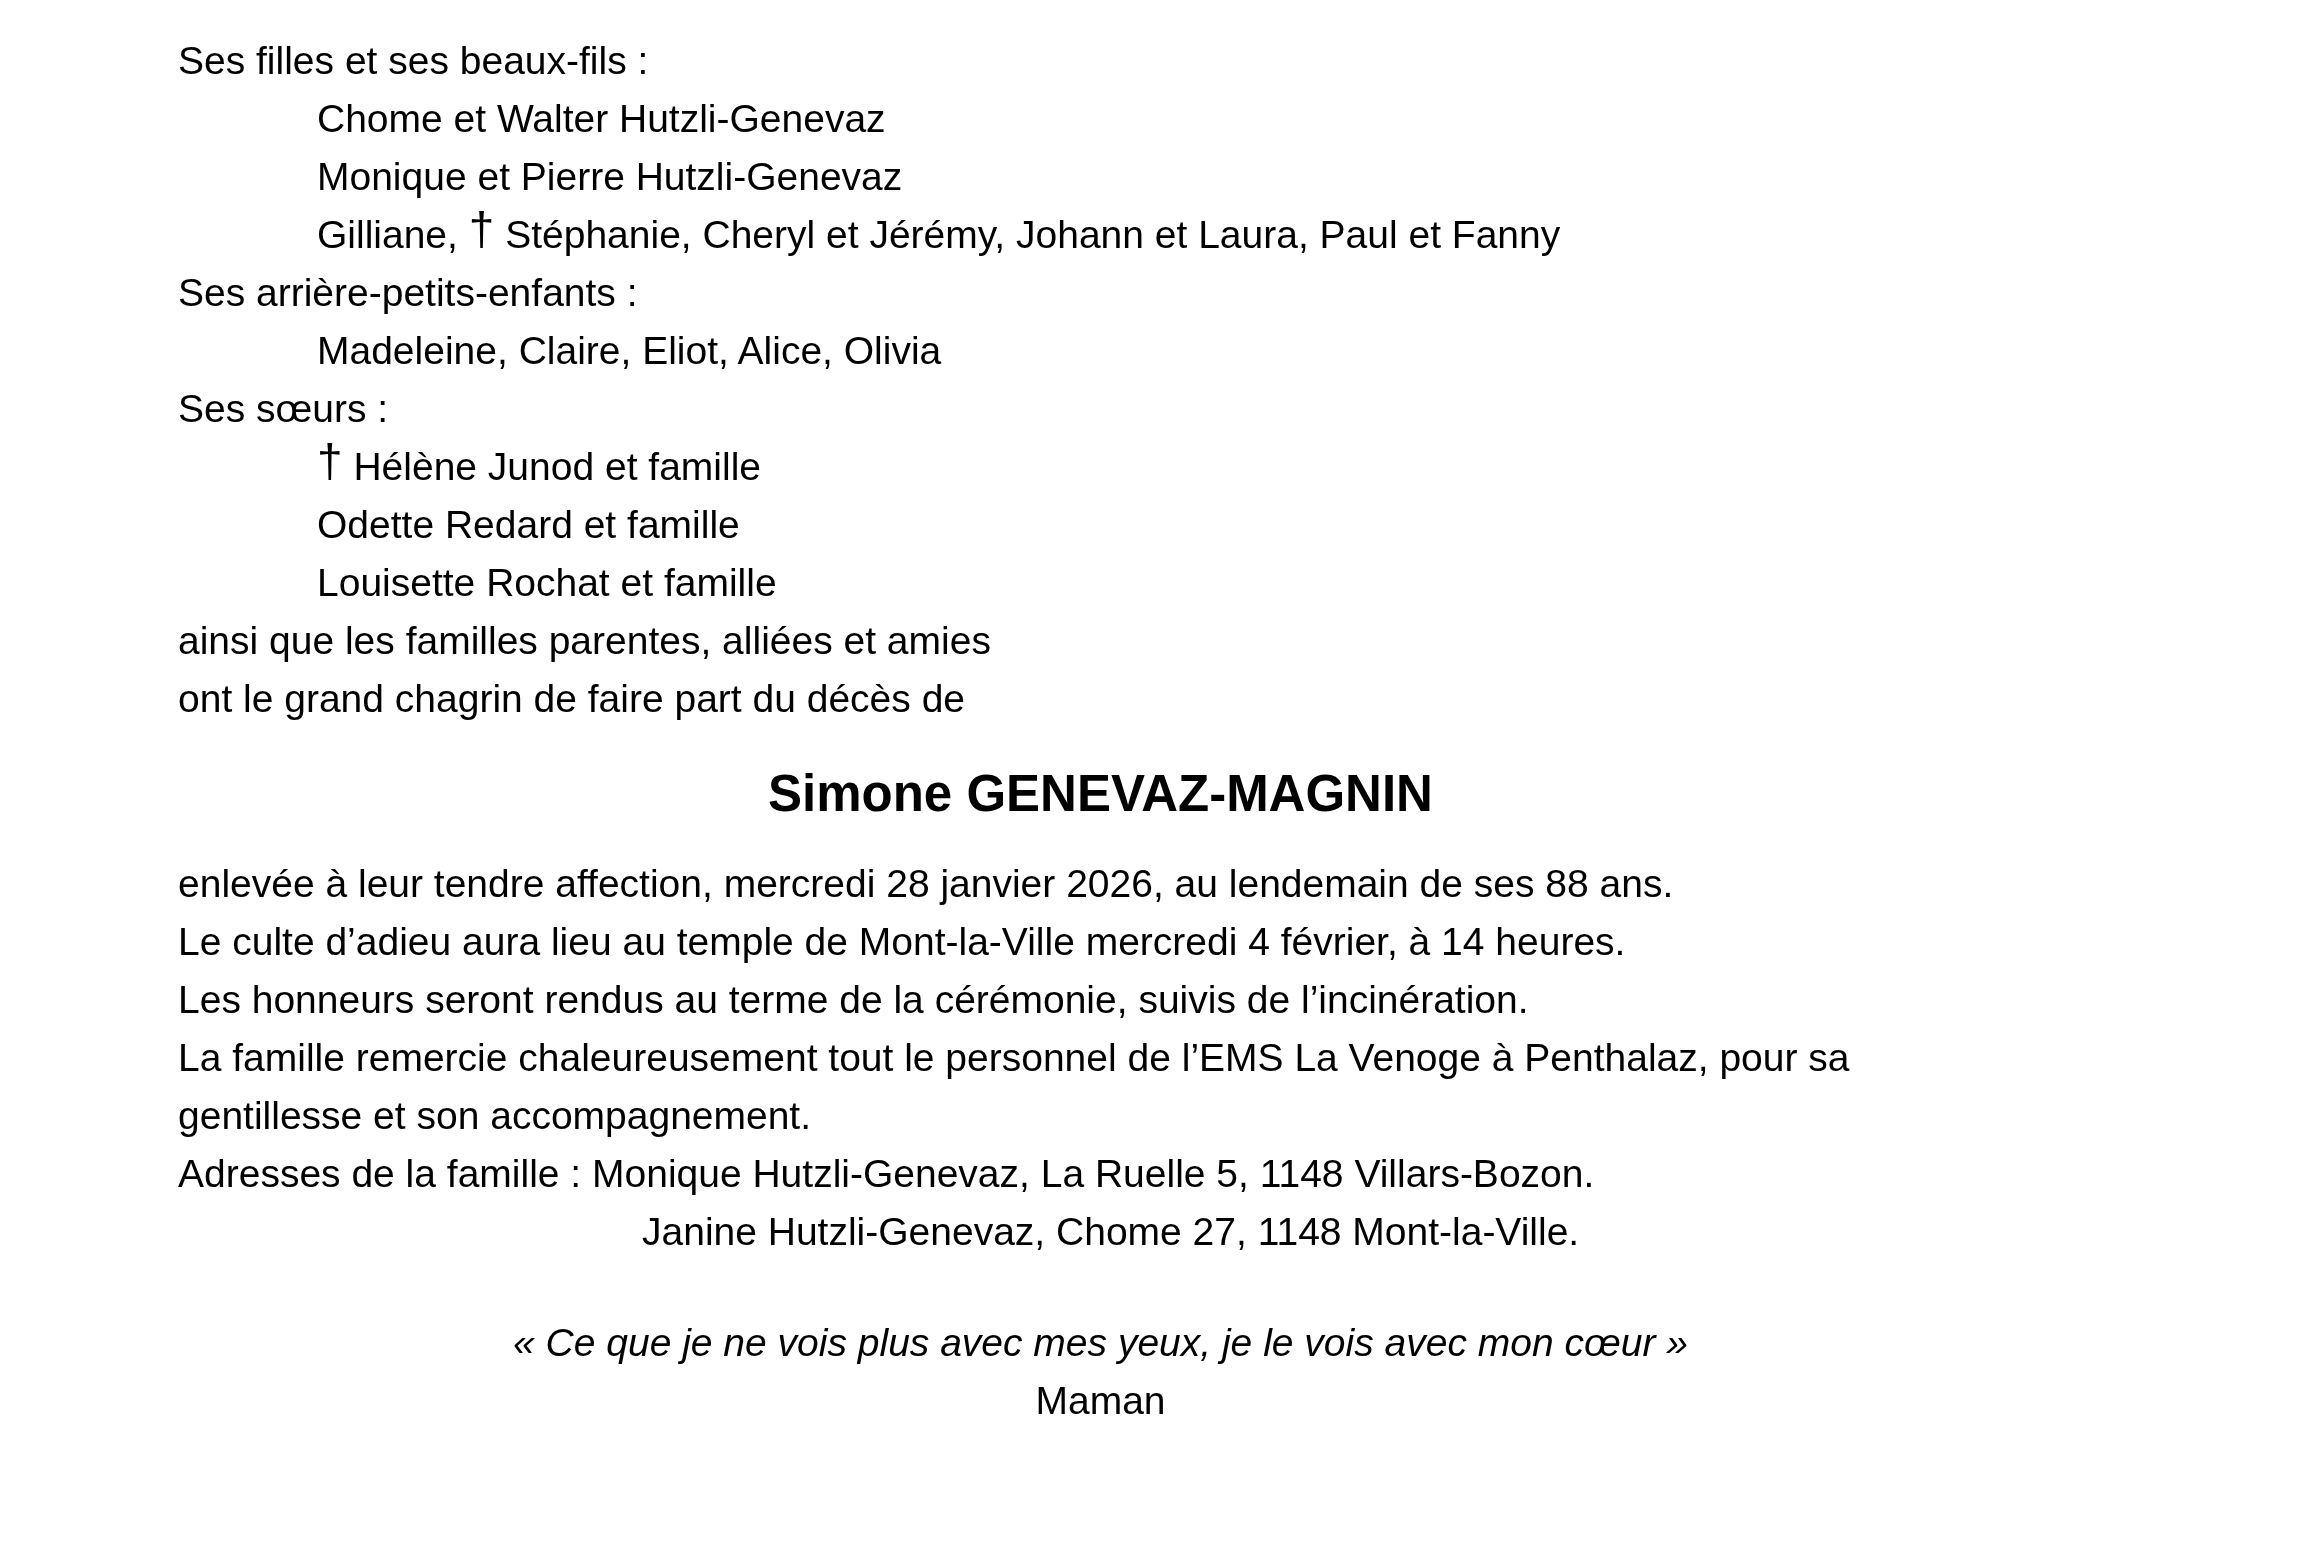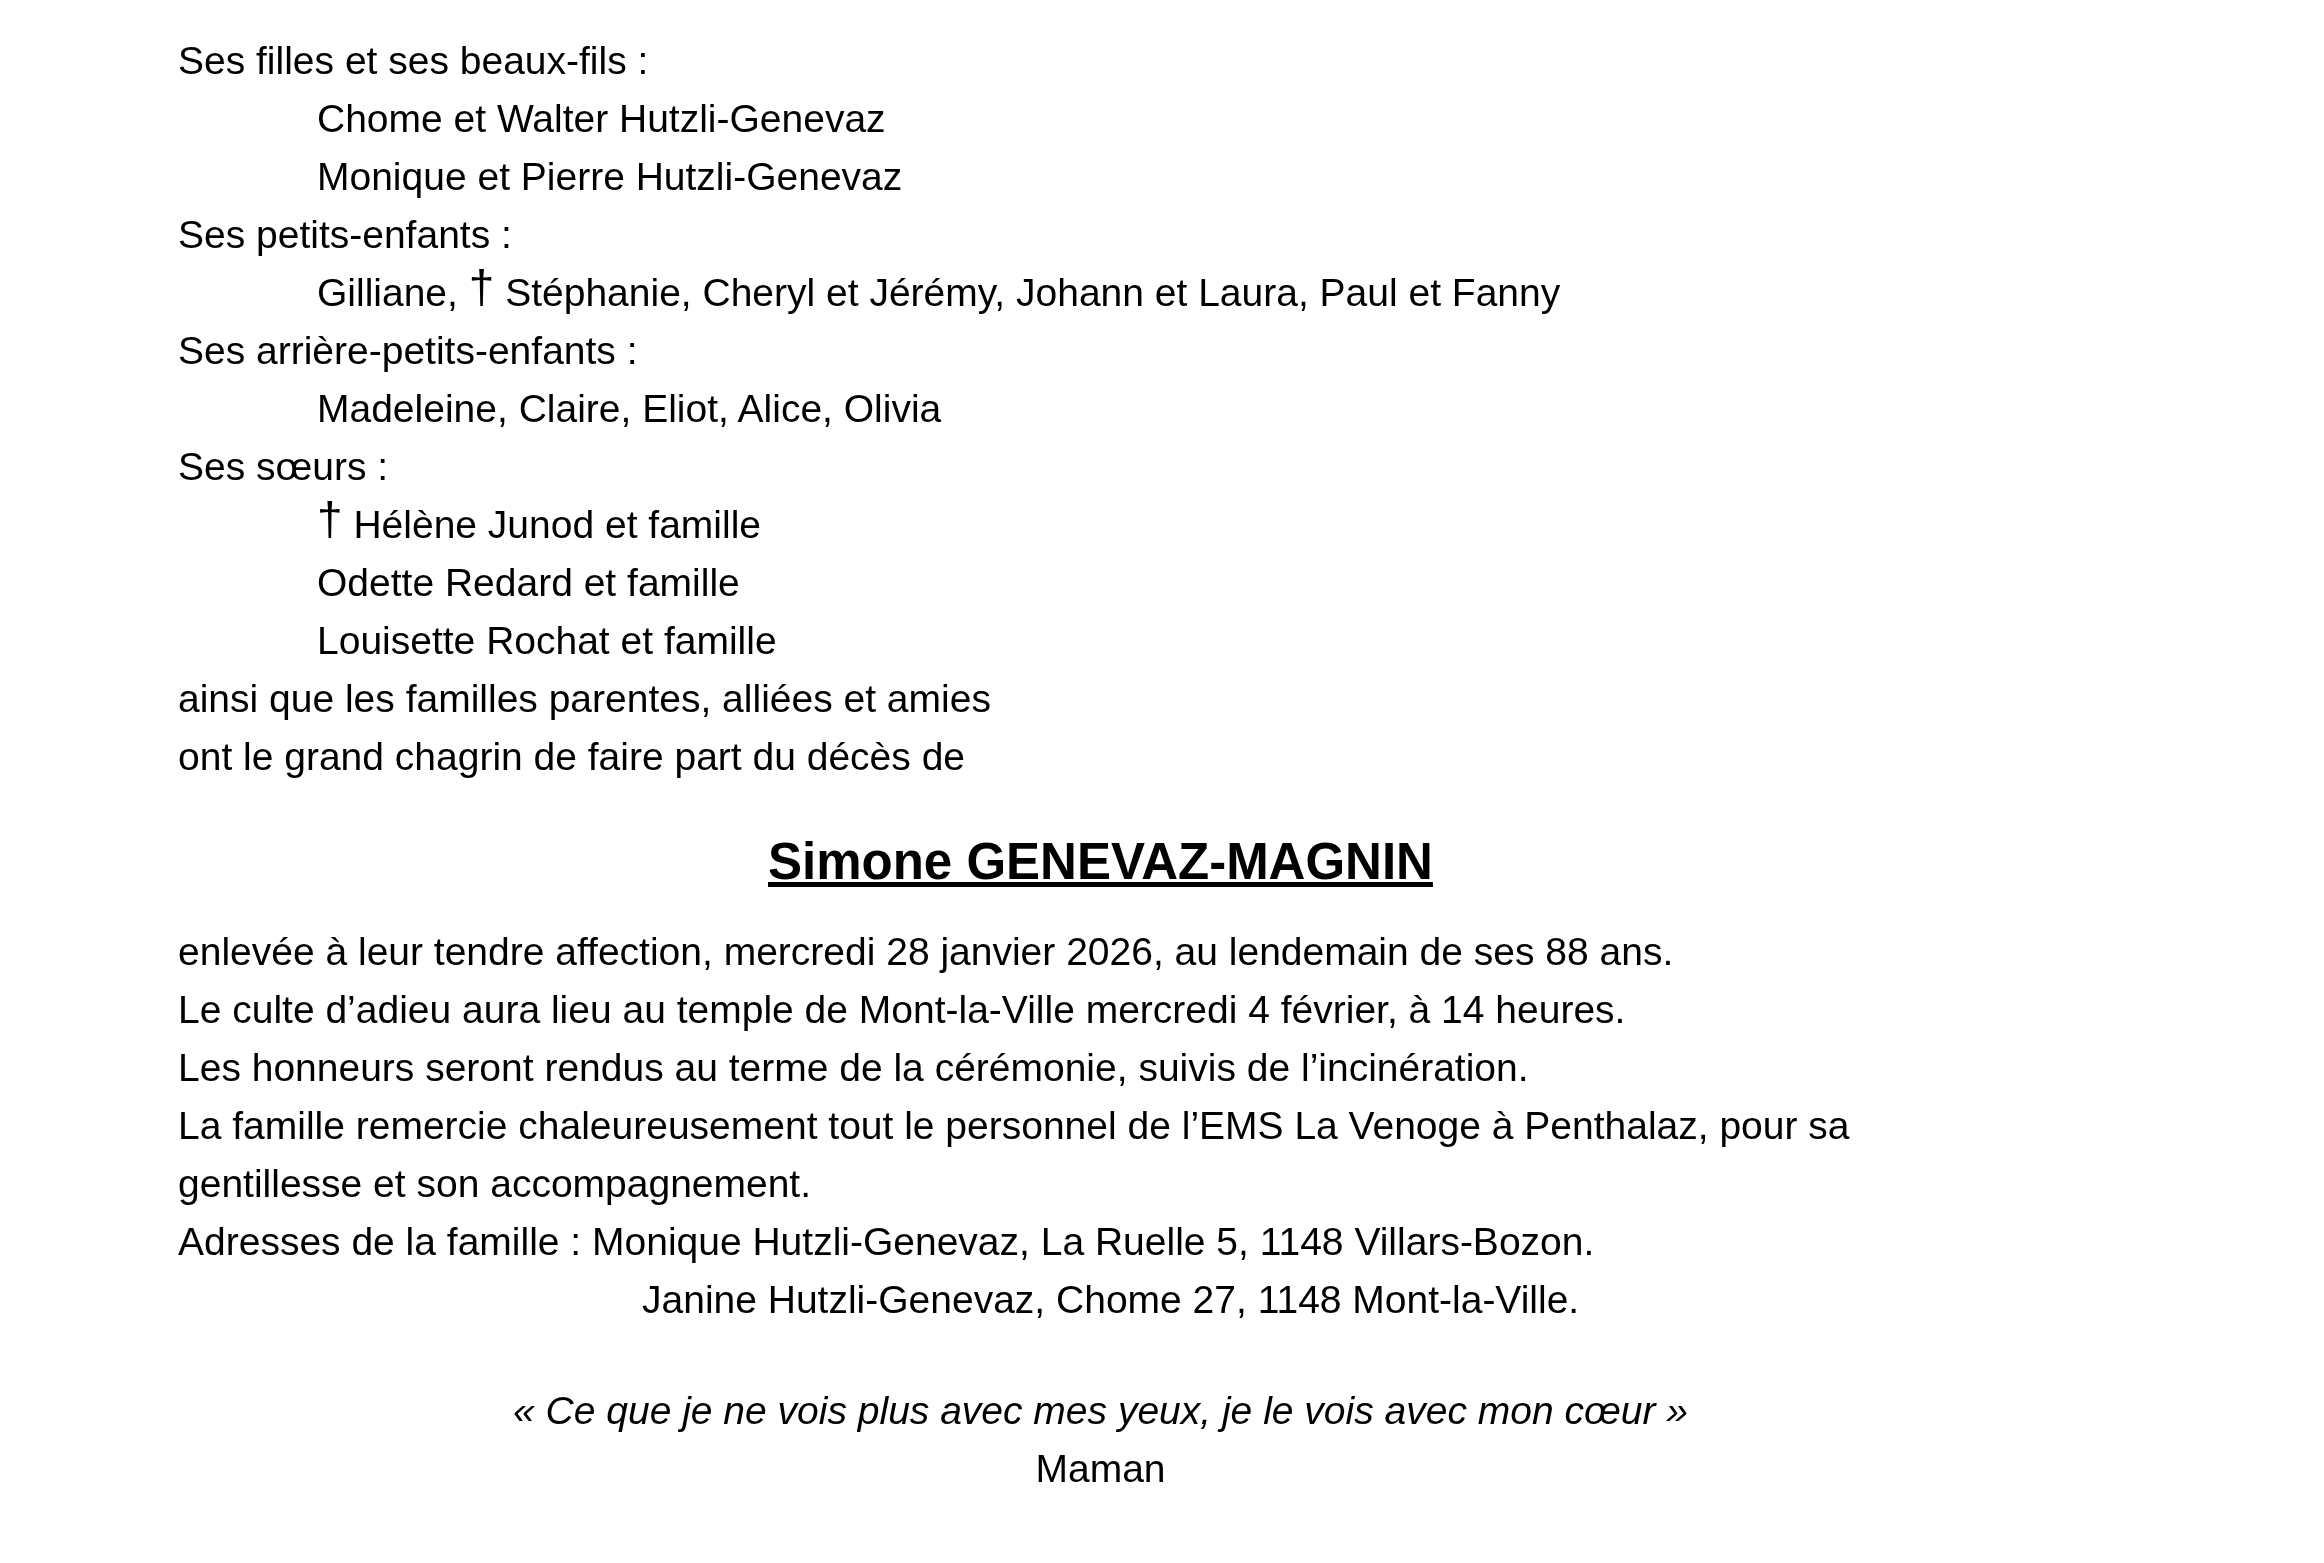--- a/index.html
+++ b/index.html
@@ -33,26 +33,25 @@
   .bold {
     font-weight: normal;
   }
   .cross {
     font-size: 1.18em;
     line-height: 0;
     position: relative;
     top: -2.8px;
   }
   .deceased-name {
-    margin-top: 47px;
+    margin-top: 37px;
     text-align: center;
     font-weight: bold;
     font-size: 51px;
     line-height: 58px;
-    text-decoration: underline;
   }
   .details {
     margin-top: 32px;
   }
   .address-indent {
     padding-left: 464px;
   }
   .quote-block {
     margin-top: 53px;
     text-align: center;
@@ -66,21 +65,20 @@
 
 <div class="page">
   <div class="content">
 
     <div class="line">Ses filles et ses beaux-fils :</div>
 
     <div class="line indent"><span>Chome et Walter </span><span class="bold">Hutzli-Genevaz</span></div>
 
     <div class="line indent"><span>Monique et Pierre </span><span class="bold">Hutzli-Genevaz</span></div>
 
-    <div class="line">Ses petits-enfants :</div>
 
     <div class="line indent"><span>Gilliane, </span><span class="cross">†</span><span> Stéphanie, Cheryl et Jérémy, Johann et Laura, Paul et Fanny</span></div>
 
     <div class="line">Ses arrière-petits-enfants :</div>
 
     <div class="line indent">Madeleine, Claire, Eliot, Alice, Olivia</div>
 
     <div class="line">Ses sœurs :</div>
 
     <div class="line indent"><span class="cross">†</span><span> Hélène </span><span class="bold">Junod</span><span> et famille</span></div>

